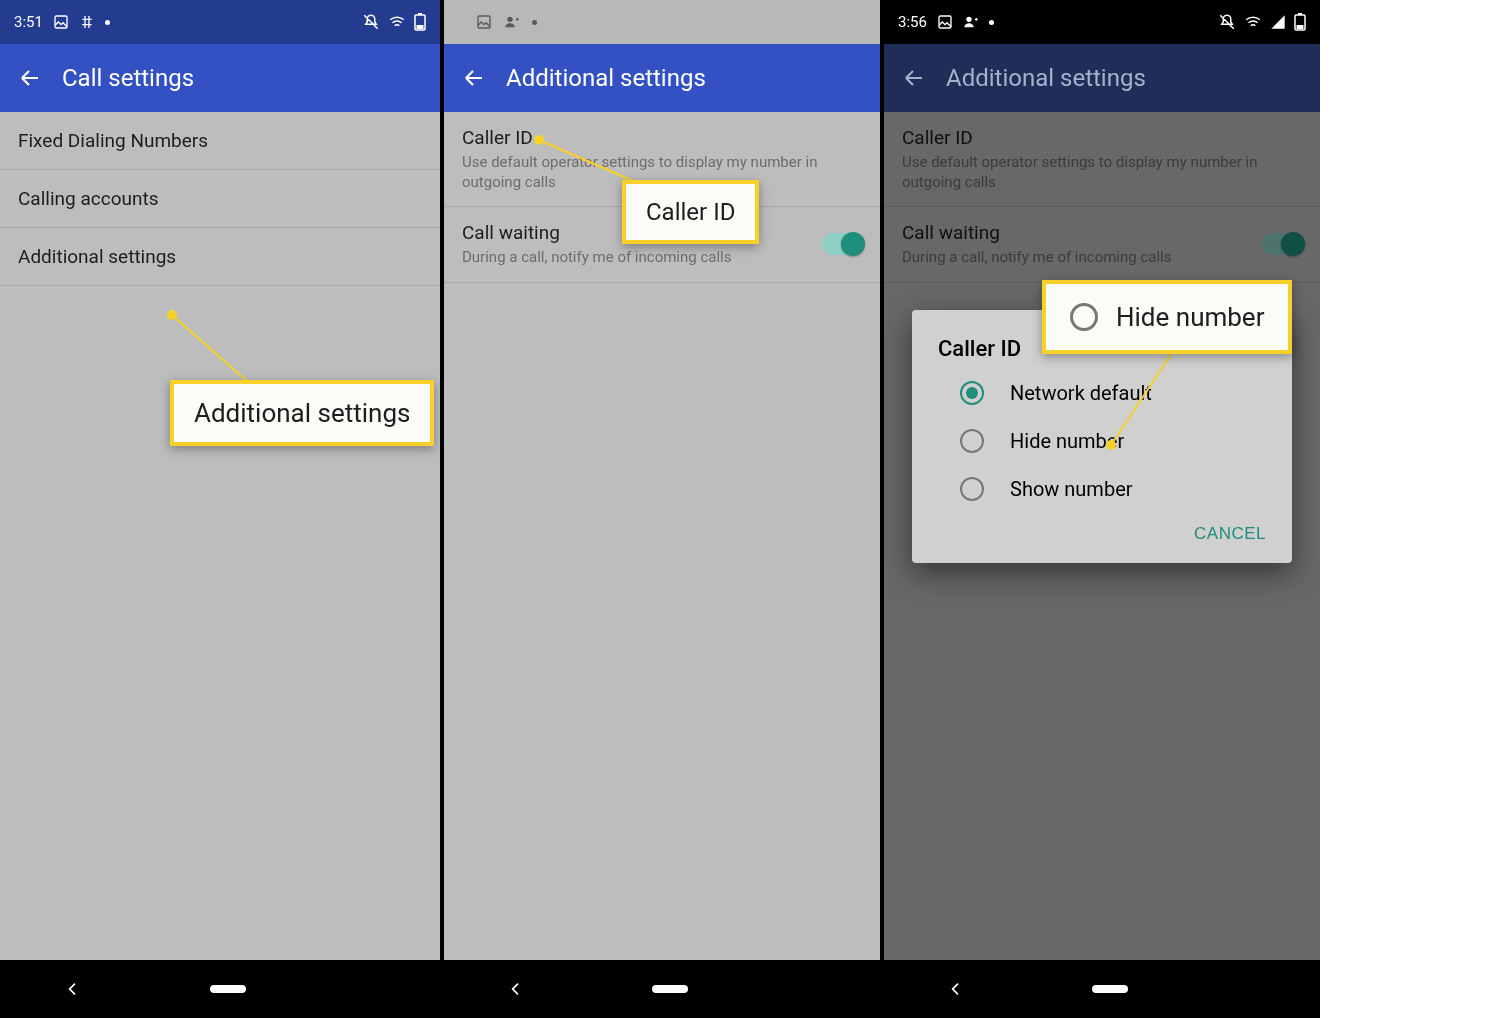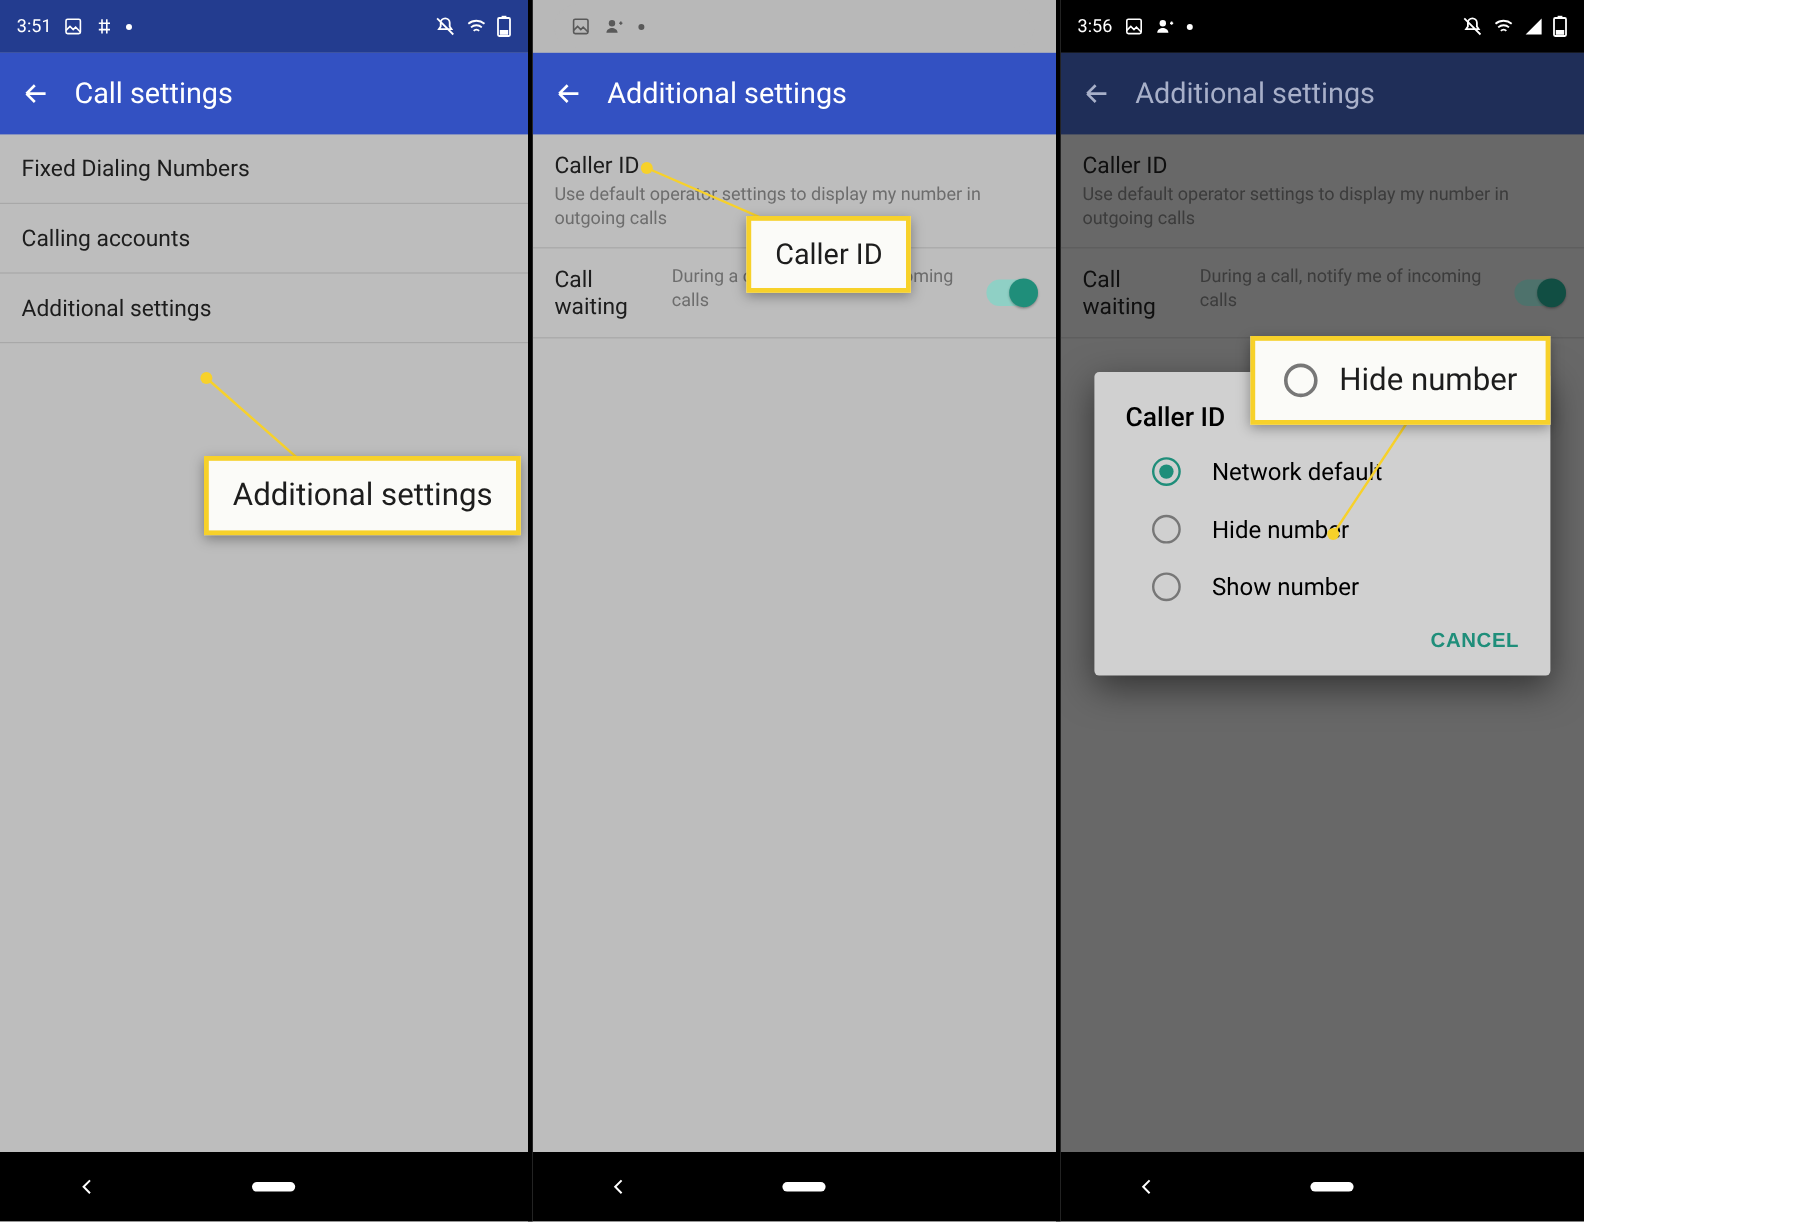--- a/index.html
+++ b/index.html
@@ -89,21 +89,21 @@
     display:flex;
     flex-direction:column;
     justify-content:center;
     gap:4px;
     font-size:19px;
     color:var(--text-dark);
   }
   .listitem.simple{height:58px;}
   .listitem .sub{font-size:15px;color:var(--text-sub);line-height:1.3;max-width:360px;}
   .listitem.row{flex-direction:row;align-items:center;}
-  .listitem.row .col{flex:1;display:flex;flex-direction:row;gap:4px;}
+  .listitem.row .col{flex:1;display:flex;flex-direction:column;gap:4px;}
   .toggle{
     width:40px;height:22px;border-radius:11px;background:var(--teal-light);
     position:relative;flex:none;
   }
   .toggle .knob{
     position:absolute;right:-3px;top:-1px;width:24px;height:24px;border-radius:50%;
     background:var(--teal);box-shadow:0 1px 2px rgba(0,0,0,0.3);
   }
   
   .navbar{
@@ -156,21 +156,21 @@
     width:24px;height:24px;border:2.5px solid #777;border-radius:50%;
     display:flex;align-items:center;justify-content:center;flex:none;
   }
   .dialog .opt.selected .radio{border-color:var(--teal);}
   .dialog .opt.selected .radio::after{
     content:"";width:12px;height:12px;border-radius:50%;background:var(--teal);
   }
   .dialog .actions{display:flex;justify-content:flex-end;padding:10px 20px;}
   .dialog .actions button{
     background:none;border:none;color:var(--teal);font-size:17px;
-    font-weight:700;letter-spacing:0.5px;cursor:pointer;
+    font-weight:400;letter-spacing:0.5px;cursor:pointer;
   }
 </style>
 </head>
 <body>
 
 <div class="phone">
   <div class="statusbar">
     <div class="left">
       <span>3:51</span>
       <svg width="16" height="16" viewBox="0 0 24 24">

